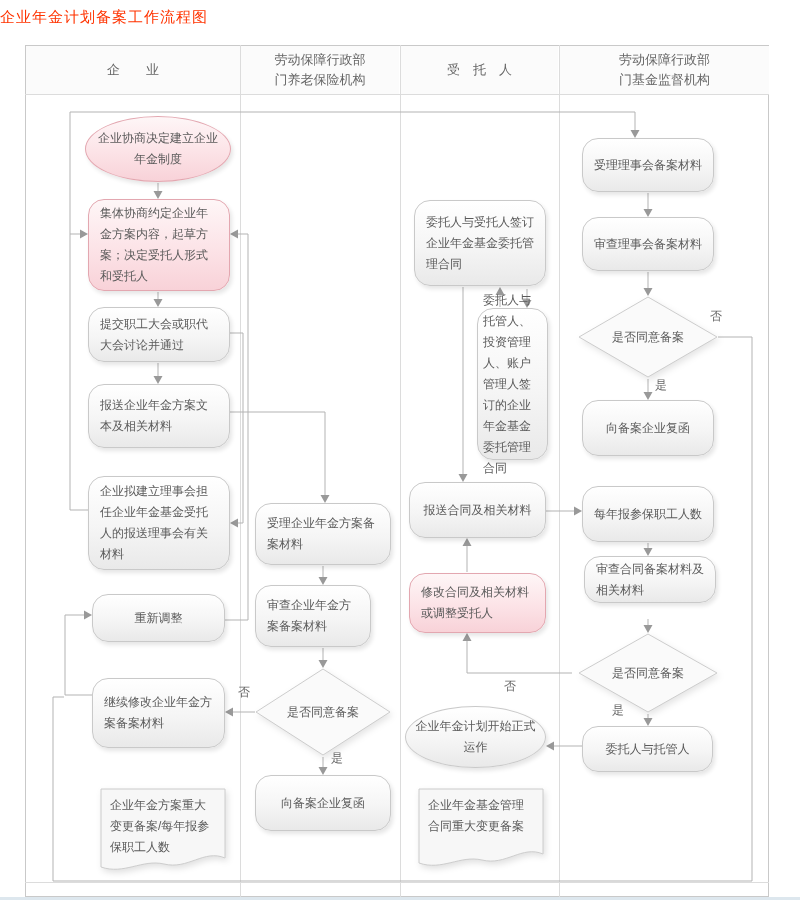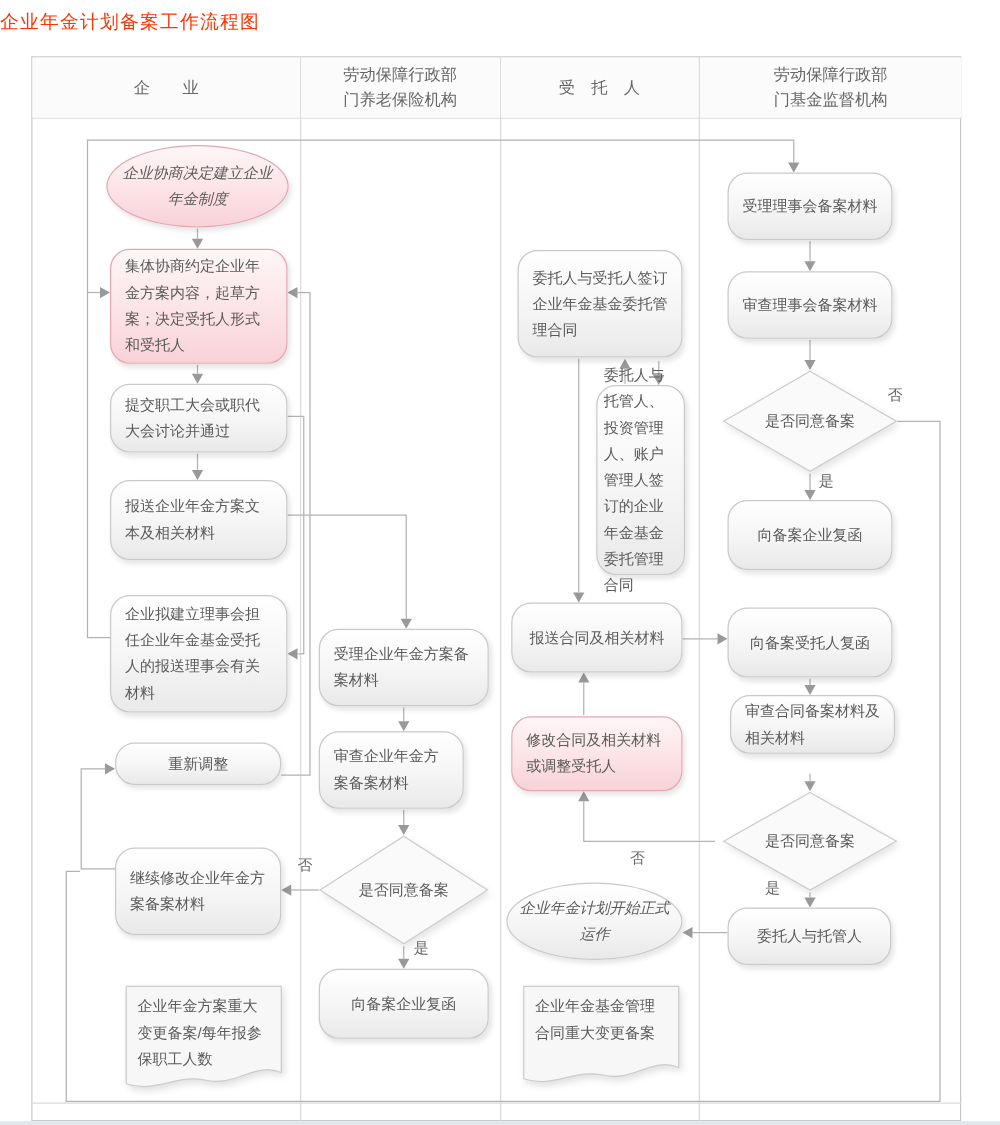--- a/index.html
+++ b/index.html
@@ -15,21 +15,21 @@
             justify-content:center;text-align:center;color:#666;font-size:13px;
             line-height:20px;white-space:pre-line;background:#fbfbfb;}
   .bstrip{position:absolute;left:0;top:897px;width:800px;height:3px;background:#dde7ee;}
   .node{position:absolute;box-sizing:border-box;border:1px solid #c9c9c9;border-radius:16px;
         background:linear-gradient(to bottom,#ffffff 0%,#f5f5f5 55%,#e9e9e9 100%);
         box-shadow:2px 3px 4px rgba(0,0,0,0.10);color:#5a5a5a;font-size:12px;
         line-height:21px;padding:5px 11px;display:flex;align-items:center;}
   .node.pink{border-color:#e3a7b0;
         background:linear-gradient(to bottom,#fef6f7 0%,#fce3e7 55%,#f8d2d8 100%);}
   .node.center{justify-content:center;text-align:right;}
-  .ellipse{border-radius:50%;justify-content:center;text-align:center;padding:5px 8px;font-style:italic;}
+  .ellipse{border-radius:50%;justify-content:center;text-align:center;padding:5px 8px;}
   .dia{position:absolute;text-align:center;}
   .dia svg{position:absolute;left:0;top:0;filter:drop-shadow(2px 3px 3px rgba(0,0,0,0.10));}
   .dia polygon{fill:#fafafa;stroke:#cccccc;stroke-width:1;}
   .dia .dtext{position:absolute;left:0;top:0;width:100%;height:100%;display:flex;
         align-items:center;justify-content:center;color:#5a5a5a;font-size:12px;}
   .doc{position:absolute;}
   .doc svg{position:absolute;left:0;top:0;filter:drop-shadow(2px 3px 3px rgba(0,0,0,0.12));}
   .doc path{fill:#f7f7f7;stroke:#cccccc;stroke-width:1;}
   .doc .dtext{position:absolute;left:0;top:0;width:100%;box-sizing:border-box;
         padding:7px 10px;color:#5a5a5a;font-size:12px;line-height:21px;}
@@ -125,21 +125,21 @@
     </div>
   <div class="node" style="left:88px;top:307px;width:142px;height:55px">
     <span>提交职工大会或职代大会讨论并通过</span>
     </div>
   <div class="node" style="left:88px;top:384px;width:142px;height:64px">
     <span>报送企业年金方案文本及相关材料</span>
     </div>
   <div class="node" style="left:88px;top:476px;width:142px;height:94px">
     <span>企业拟建立理事会担任企业年金基金受托人的报送理事会有关材料</span>
     </div>
-  <div class="node center" style="left:92px;top:594px;width:133px;height:34px">
+  <div class="node center" style="left:92px;top:594px;width:133px;height:48px">
     <span>重新调整</span>
     </div>
   <div class="node" style="left:92px;top:678px;width:133px;height:70px">
     <span>继续修改企业年金方案备案材料</span>
     </div>
   <div class="doc" style="left:100px;top:788px;width:126px;height:88px">
     <svg width="126" height="88">
       <path d="M1,1 H125 V70 C104,61 88,82 64,76 C42,71 24,87 1,79 Z"></path>
       </svg>
     <div class="dtext">企业年金方案重大变更备案/每年报参保职工人数</div>
@@ -192,21 +192,21 @@
   <div class="dia" style="left:578px;top:296px;width:140px;height:82px">
     <svg width="140" height="82">
       <polygon points="70,1 139,41 70,81 1,41"></polygon>
       </svg>
     <div class="dtext">是否同意备案</div>
   </div>
   <div class="node center" style="left:582px;top:400px;width:132px;height:56px">
     <span>向备案企业复函</span>
     </div>
   <div class="node center" style="left:582px;top:486px;width:132px;height:56px">
-    <span>向备案受托人复函</span>
+    <span>每年报参保职工人数</span>
     </div>
   <div class="node" style="left:584px;top:556px;width:132px;height:47px">
     <span>审查合同备案材料及相关材料</span>
     </div>
   <div class="dia" style="left:578px;top:633px;width:140px;height:80px">
     <svg width="140" height="80">
       <polygon points="70,1 139,40 70,79 1,40"></polygon>
       </svg>
     <div class="dtext">是否同意备案</div>
   </div>

